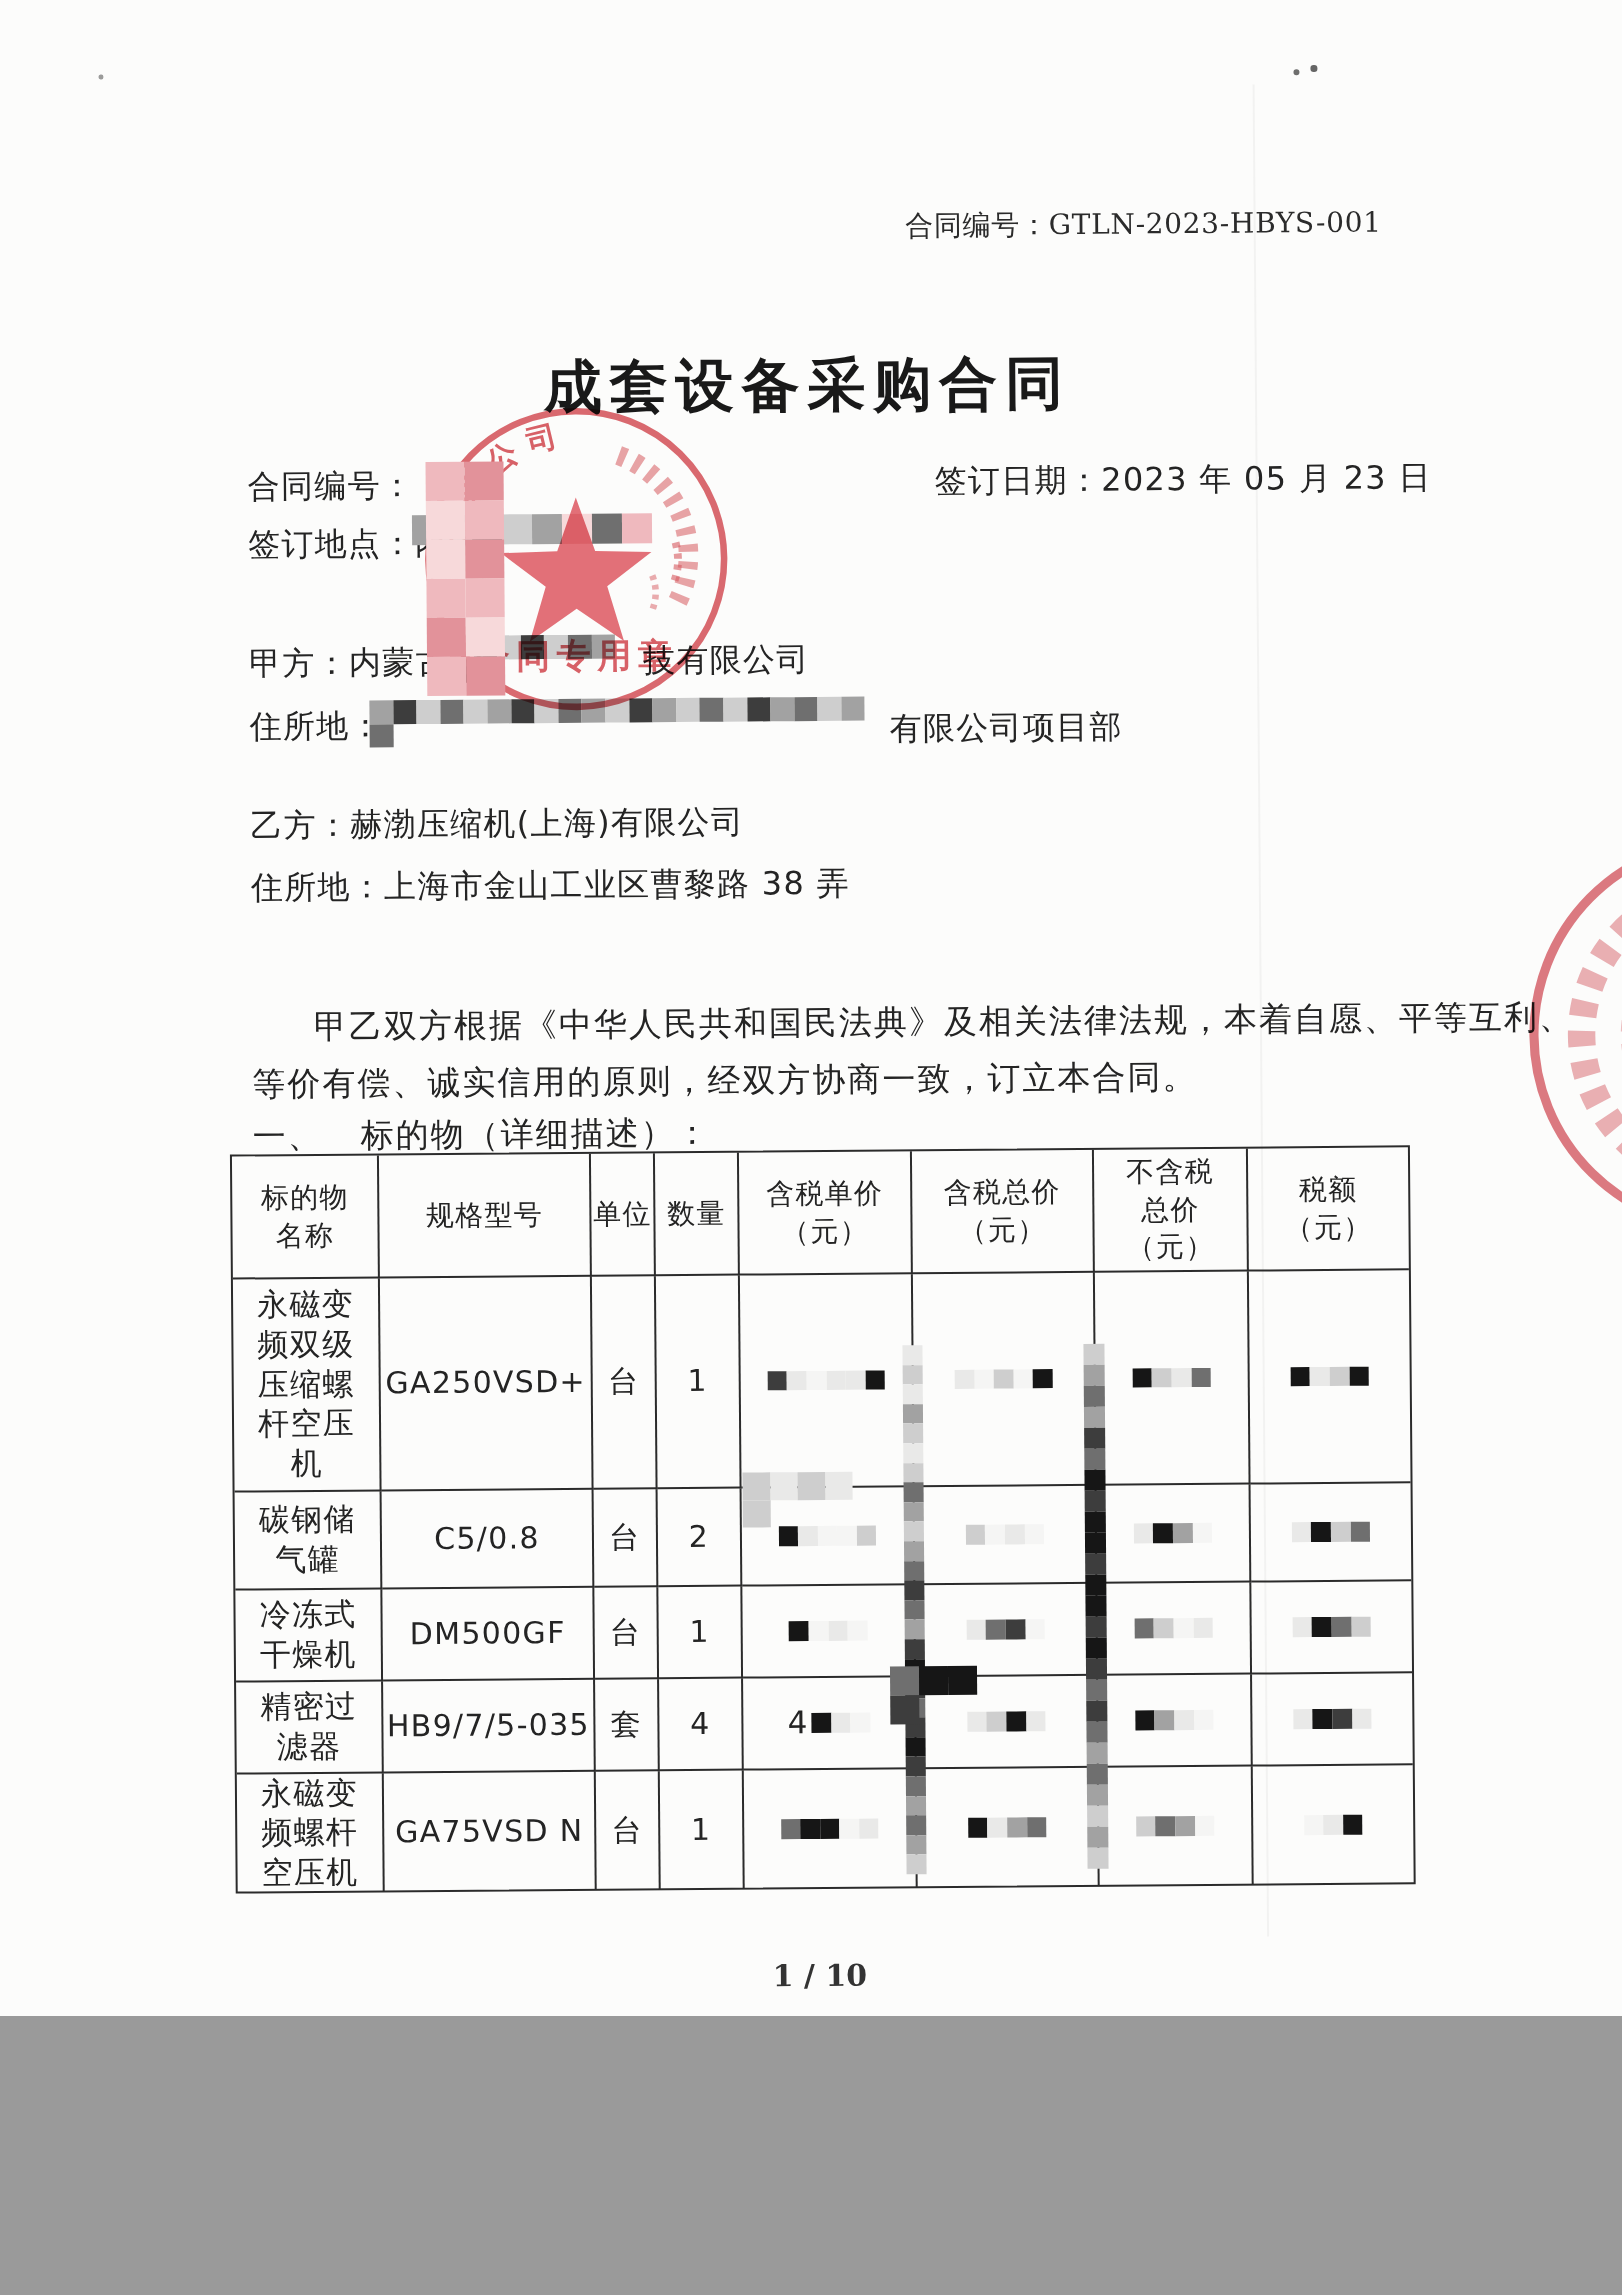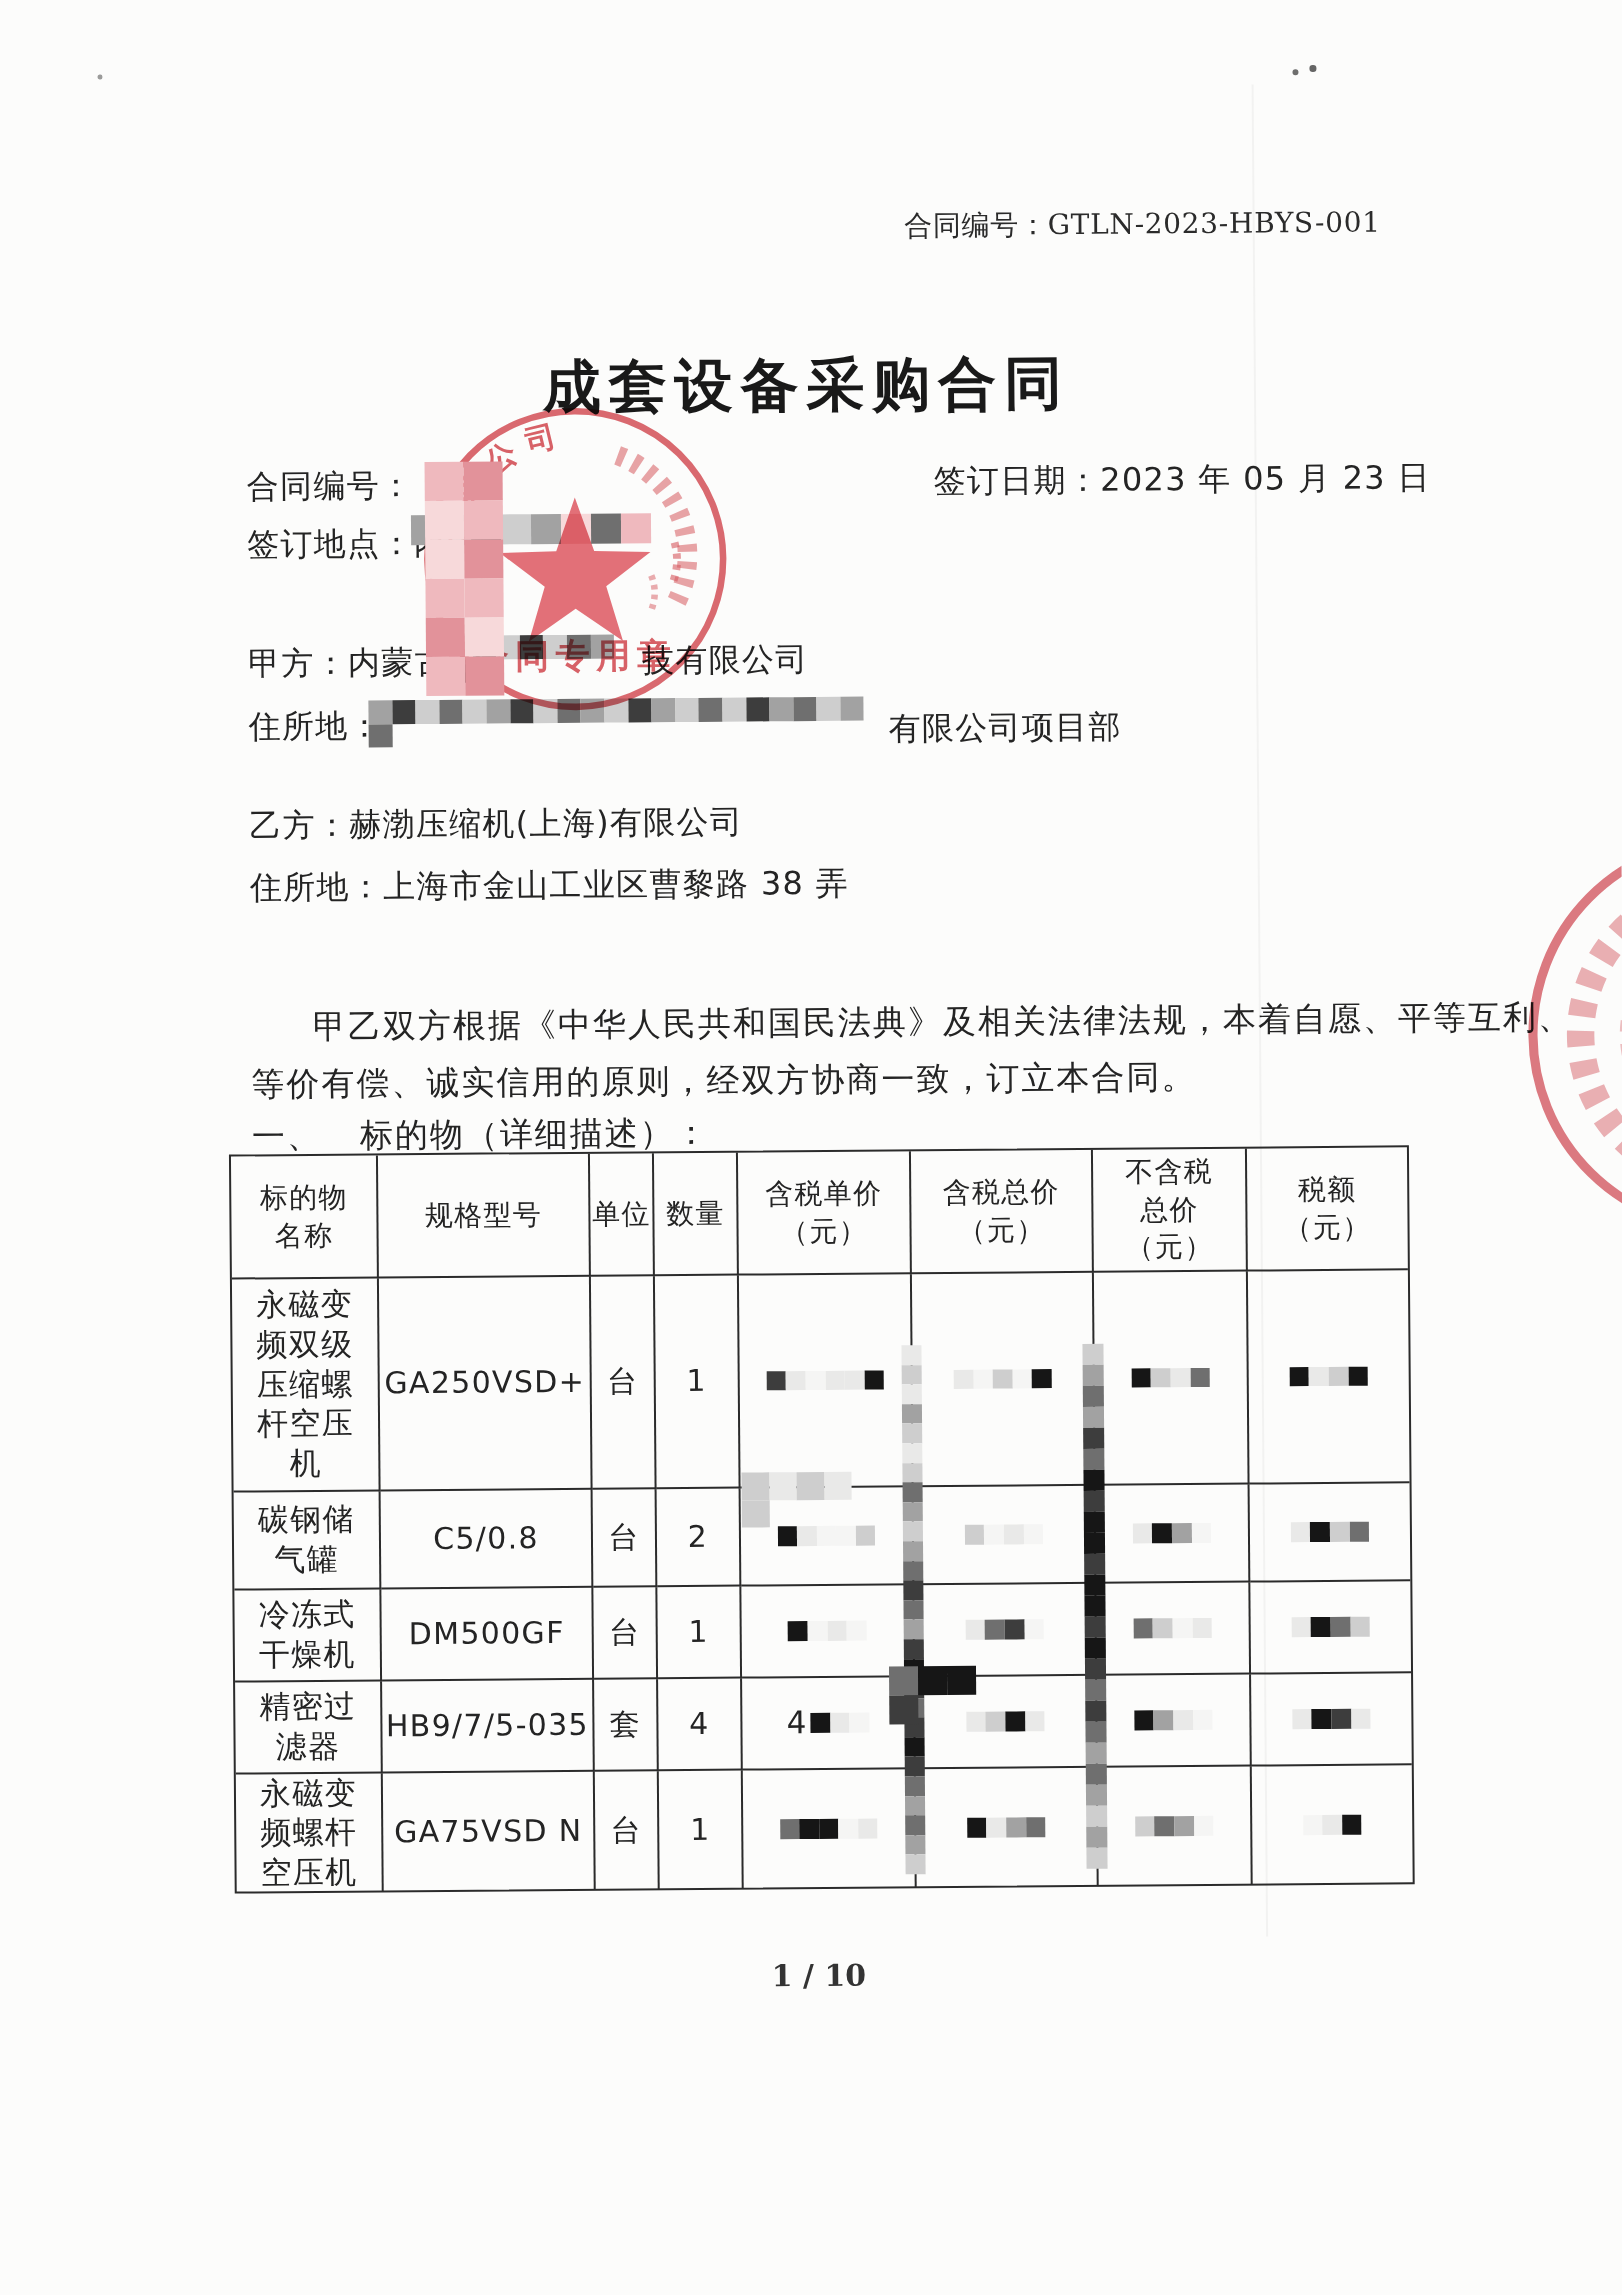--- a/index.html
+++ b/index.html
@@ -1,16 +1,16 @@
 <!DOCTYPE html>
 <html style="font-size:10.5px"><head>
 <meta charset="utf-8">
 <style>
   html,body{margin:0;padding:0;background:#9a9a9a;}
-  .page{position:relative;width:1623px;height:2295px;background:#fcfcfb;overflow:hidden;
+  .page{position:relative;width:1623px;height:2016px;background:#fcfcfb;overflow:hidden;
         font-family:"DejaVu Sans","Liberation Sans",sans-serif;color:#262626;}
   .scan{position:absolute;inset:0;transform:rotate(-0.45deg);transform-origin:50% 45%;}
   .abs{position:absolute;}
   .t{white-space:nowrap;}
   
   .hdrno{top:208px;right:236px;font-size:28px;letter-spacing:0.7px;color:#2b2b2b;}
   .title{top:347px;left:0;right:0;text-align:center;font-size:58px;font-weight:600;
          letter-spacing:7.9px;color:#191919;}
   .meta{font-size:32px;color:#242424;letter-spacing:1.3px;}
   .pnum{top:1958px;left:0;right:0;text-align:center;font-family:"DejaVu Serif","Liberation Serif",serif;

